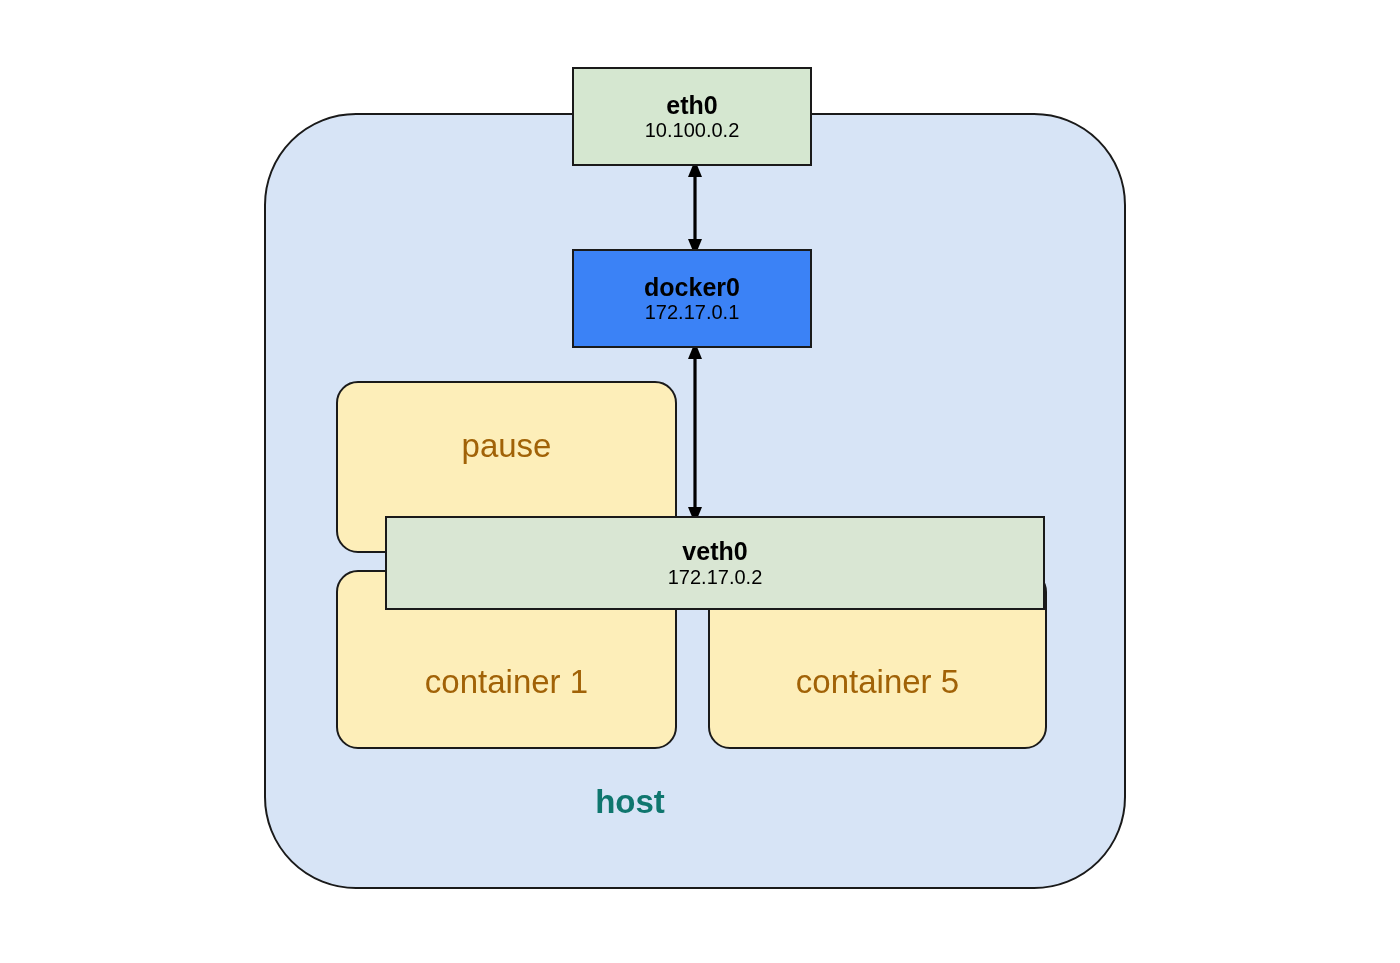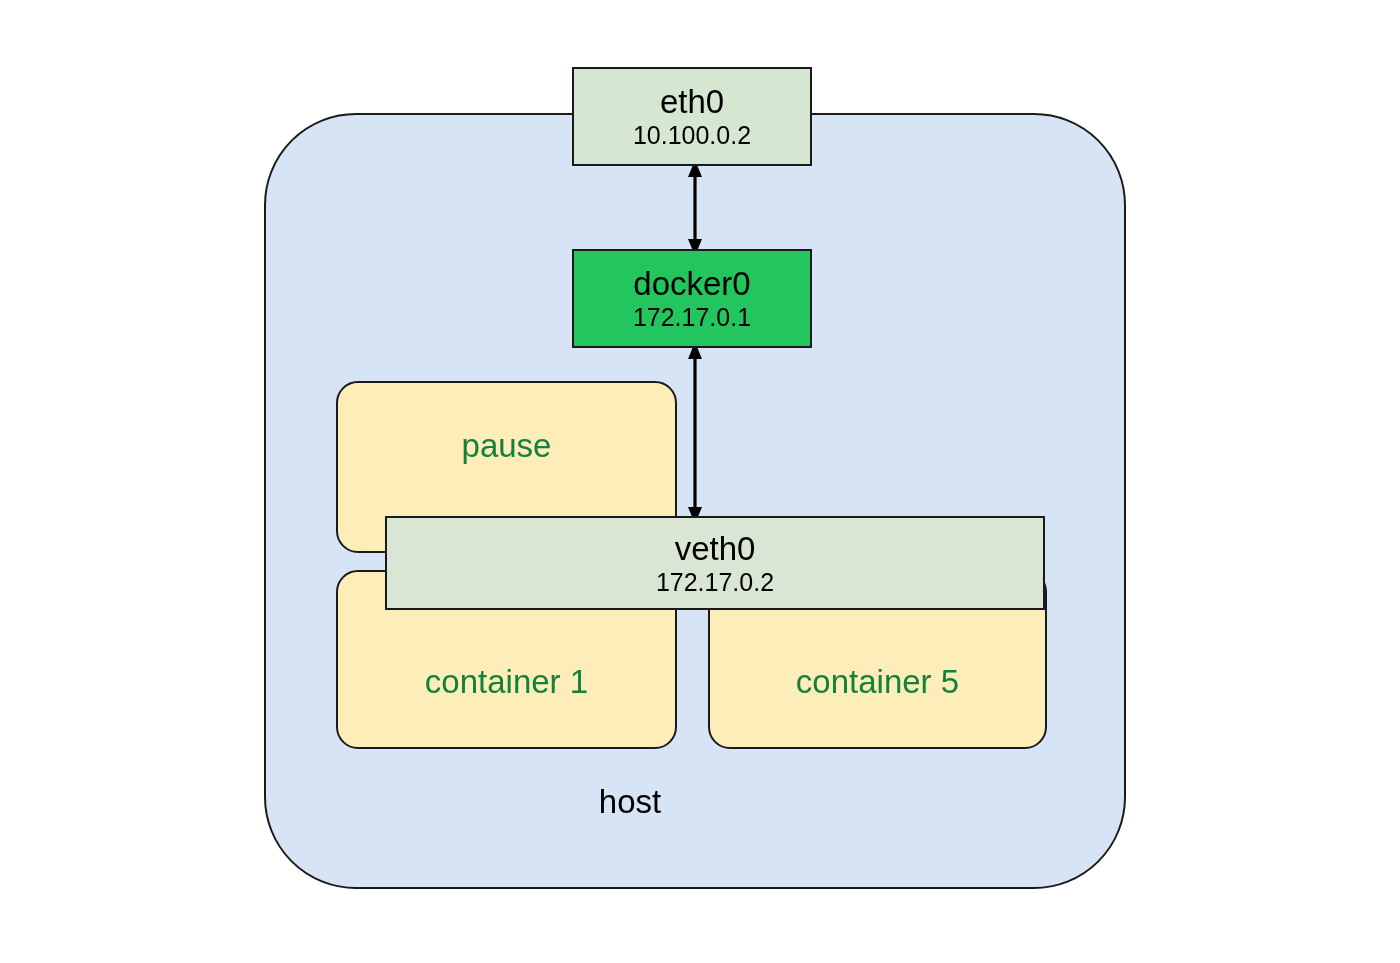--- a/index.html
+++ b/index.html
@@ -28,26 +28,27 @@
     border: 2px solid #1a1a1a;
     display: flex;
     flex-direction: column;
     align-items: center;
     justify-content: center;
     text-align: center;
     line-height: 1.15;
   }
 
   .node .title {
-    font-size: 33px;
+    font-size: 25px;
     color: #000000;
     white-space: nowrap;
+    font-weight: bold;
   }
   .node .subtitle {
-    font-size: 25px;
+    font-size: 20px;
     color: #000000;
     white-space: nowrap;
     text-align: center;
   }
 
   
   #host-panel {
     position: absolute;
     left: 264px;
     top: 113px;
@@ -58,38 +59,39 @@
     border: 2px solid #1a1a1a;
     border-radius: 92px;
   }
   #host-label {
     position: absolute;
     left: 264px;
     top: 783px;
     width: 732px;
     text-align: center;
     font-size: 33px;
-    color: #000000;
+    color: #0f766e;
+    font-weight: bold;
   }
 
   
   .pod {
     position: absolute;
     box-sizing: border-box;
     background: #fdeeb9;
     border: 2px solid #1a1a1a;
     border-radius: 22px;
     display: flex;
     align-items: center;
     justify-content: center;
     text-align: center;
   }
   .pod .title {
     font-size: 33px;
-    color: #15803d;
+    color: #a16207;
     white-space: nowrap;
   }
 
   #pause-box {
     left: 336px;
     top: 381px;
     width: 341px;
     height: 172px;
     z-index: 2;
   }
@@ -121,21 +123,21 @@
     height: 99px;
     background: #d5e7d0;
     z-index: 6;
   }
 
   #docker0-box {
     left: 572px;
     top: 249px;
     width: 240px;
     height: 99px;
-    background: #22c55e;
+    background: #3b82f6;
     z-index: 6;
   }
 
   #veth0-box {
     left: 385px;
     top: 516px;
     width: 660px;
     height: 94px;
     background: #d9e6d3;
     z-index: 5;

